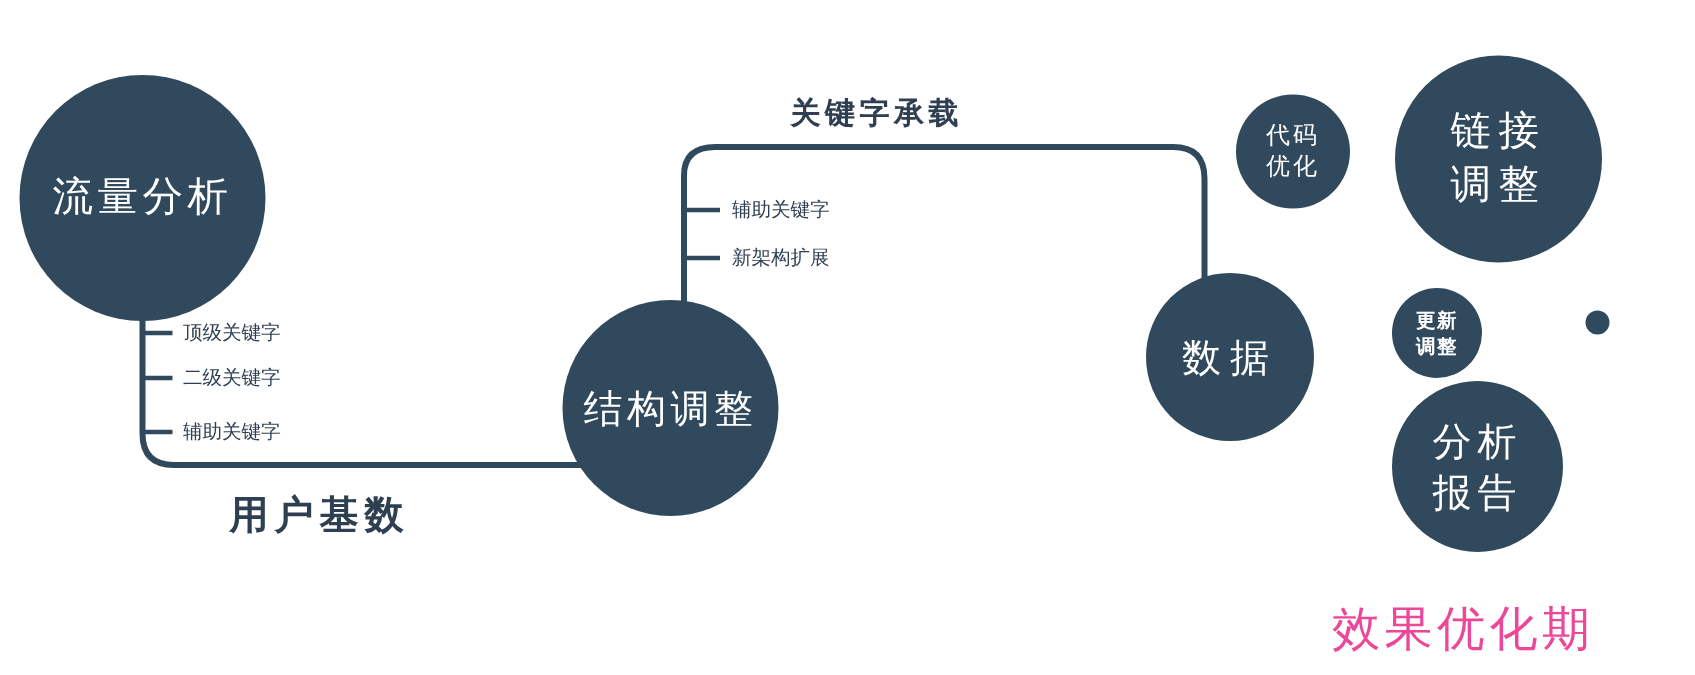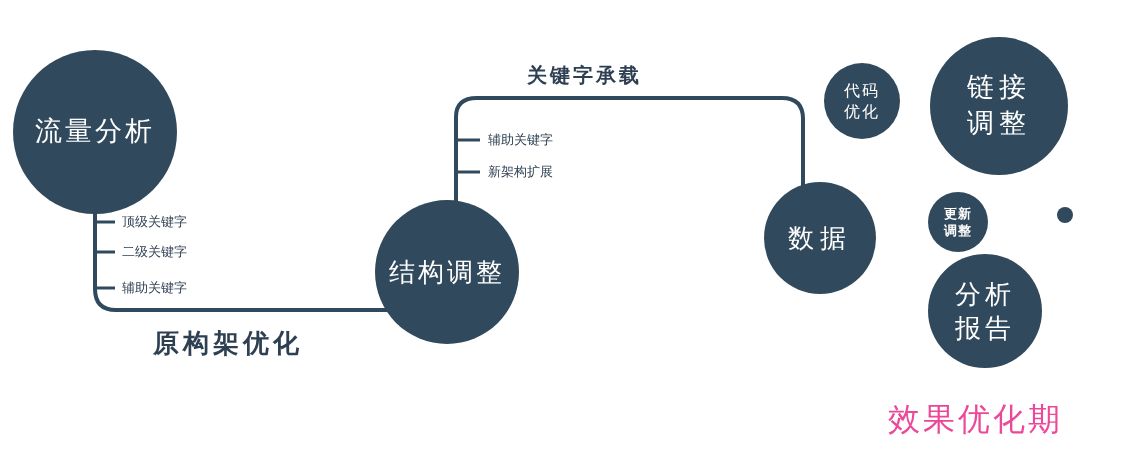--- a/index.html
+++ b/index.html
@@ -147,18 +147,18 @@
 
   <div class="dot"></div>
 
   <div class="tick-label tl-1">顶级关键字</div>
   <div class="tick-label tl-2">二级关键字</div>
   <div class="tick-label tl-3">辅助关键字</div>
 
   <div class="tick-label tm-1">辅助关键字</div>
   <div class="tick-label tm-2">新架构扩展</div>
 
-  <div class="edge-label el-userbase">原构架优化</div>
+  <div class="edge-label el-userbase">用户基数</div>
   <div class="edge-label el-keyword">关键字承载</div>
 
   <div class="caption">效果优化期</div>
 
 </div>
 
 </body></html>

